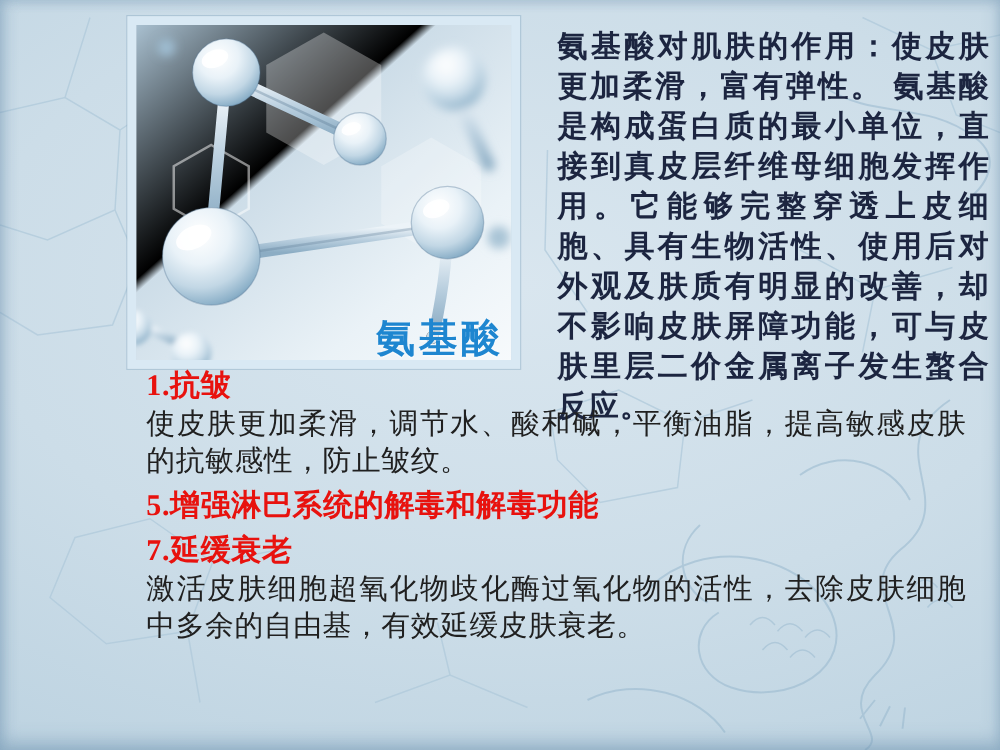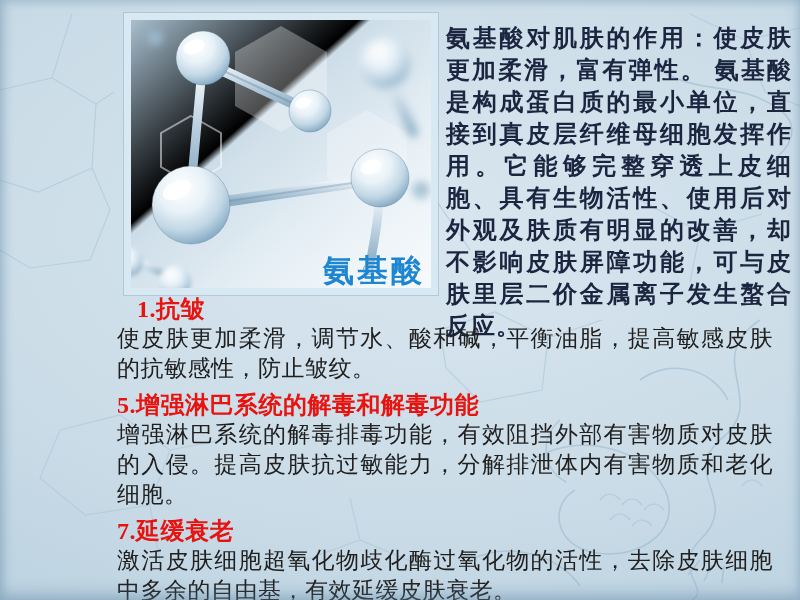--- a/index.html
+++ b/index.html
@@ -11,21 +11,21 @@
     font-family:"Liberation Serif","DejaVu Serif",serif;
   }
   .slide::after{
     content:"";position:absolute;inset:0;pointer-events:none;
     box-shadow:inset 0 -7px 14px rgba(95,135,165,.38), inset 0 3px 8px rgba(95,135,165,.18), inset 4px 0 10px rgba(95,135,165,.15);
   }
   .bg-layer{position:absolute;left:0;top:0;width:800px;height:600px;pointer-events:none;}
 
   
   .molecule{
-    position:absolute;left:124px;top:13px;margin:0;
+    position:absolute;left:102px;top:13px;margin:0;
     width:300px;height:268px;
     border:7px solid #d9e9f4;
     box-shadow:0 0 0 1px rgba(130,165,190,.4);
     background:#cfdde8;
   }
   .molecule svg{display:block;}
   .molecule-label{
     position:absolute;right:6px;bottom:0px;
     font-family:"Liberation Sans","DejaVu Sans",sans-serif;
     font-weight:bold;font-size:31px;line-height:34px;
@@ -40,21 +40,21 @@
     color:#1c2540;letter-spacing:1px;
     text-align:justify;text-justify:inter-character;
   }
 
   
   .sections{position:absolute;left:117px;top:294px;width:656px;}
   .sec-h{
     margin:6px 0 0 0;font-size:24px;line-height:30px;
     font-weight:700;color:#e8120e;letter-spacing:0.5px;
   }
-  .sections .sec-h:first-child{margin-top:0;margin-left:20px;}
+  .sections .sec-h:first-child{margin-top:0;}
   .sec-b{
     margin:0;font-size:23px;line-height:30px;font-weight:400;
     color:#202020;letter-spacing:0.5px;
     text-align:justify;text-justify:inter-character;
   }
 </style>
 </head>
 <body>
 
 <div class="slide">
@@ -170,19 +170,18 @@
     <figcaption class="molecule-label">氨基酸</figcaption>
   </figure>
 
   <div class="intro">氨基酸对肌肤的作用：使皮肤更加柔滑，富有弹性。 氨基酸是构成蛋白质的最小单位，直接到真皮层纤维母细胞发挥作用。它能够完整穿透上皮细胞、具有生物活性、使用后对外观及肤质有明显的改善，却不影响皮肤屏障功能，可与皮肤里层二价金属离子发生螯合反应。</div>
 
   <div class="sections">
     <h3 class="sec-h">1.抗皱</h3>
     <p class="sec-b">使皮肤更加柔滑，调节水、酸和碱，平衡油脂，提高敏感皮肤的抗敏感性，防止皱纹。</p>
 
     <h3 class="sec-h">5.增强淋巴系统的解毒和解毒功能</h3>
-    <p class="sec-b">增强淋巴系统的解毒排毒功能，有效阻挡外部有害物质对皮肤的入侵。提高皮肤抗过敏能力，分解排泄体内有害物质和老化细胞。</p>
 
     <h3 class="sec-h">7.延缓衰老</h3>
     <p class="sec-b">激活皮肤细胞超氧化物歧化酶过氧化物的活性，去除皮肤细胞中多余的自由基，有效延缓皮肤衰老。</p>
   </div>
 
 </div>
 
 </body></html>

